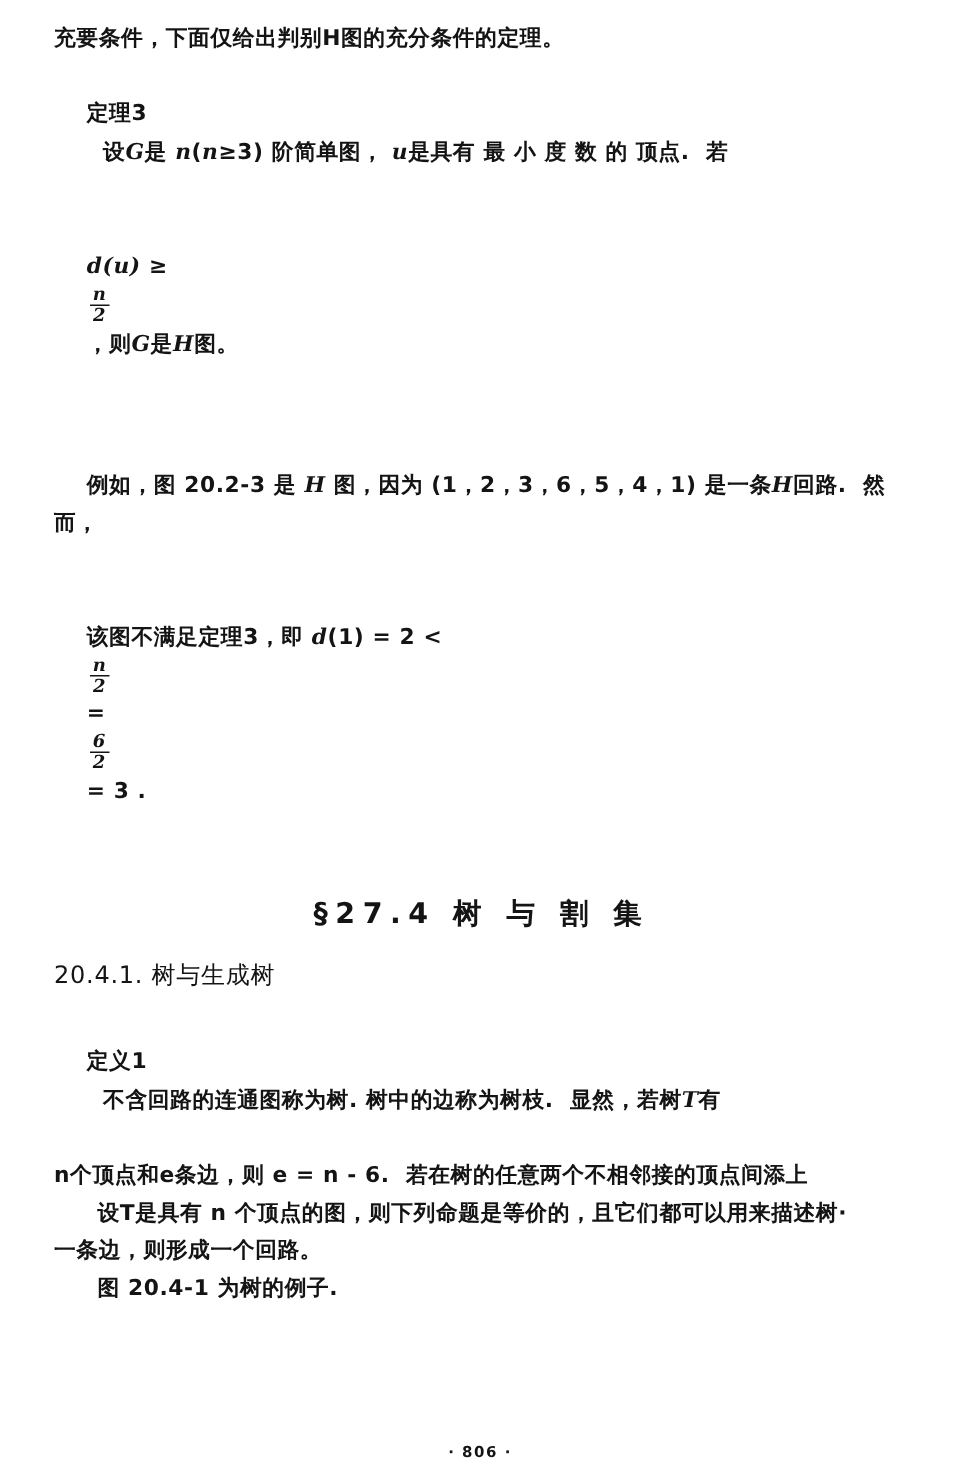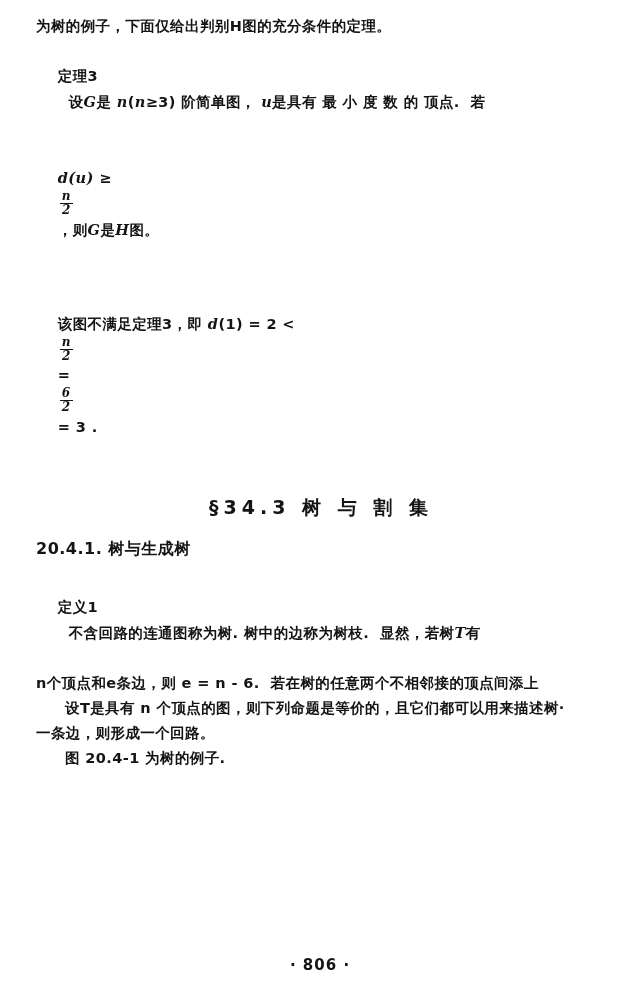--- a/index.html
+++ b/index.html
@@ -64,68 +64,71 @@
 
   .section-title {
     text-align: center;
     font-size: 19px;
     font-weight: 700;
     letter-spacing: 5px;
     margin: 30px 0 18px 0;
   }
   .subsection {
     font-size: 16px;
-    font-weight: 700;
+    font-weight: 400;
     letter-spacing: 0.5px;
     margin: 4px 0 10px 0;
   }
   .numlist .line {
     text-indent: 1.6em;
   }
   .page-number {
     position: absolute;
     bottom: 14px;
     left: 0;
     width: 640px;
     text-align: center;
-    font-size: 15px;
+    font-size: 10px;
     font-weight: 600;
     letter-spacing: 1px;
   }
   .bold { font-weight: 800; margin-top: 35px; }
 </style>
 </head>
 <body>
 
 <div class="page">
 
-  <div class="line para">为树的例子，下面仅给出判别H图的充分条件的定理。</div>
+  <div class="line para">充要条件，下面仅给出判别H图的充分条件的定理。</div>
 
   <div class="line para indent2">
     <span class="bold">定理3</span>
     <span>&nbsp; 设<span class="math">G</span>是 <span class="math">n</span>(<span class="math">n</span>≥3) 阶简单图， <span class="math">u</span>是具有 最 小 度 数 的 顶点.&nbsp; 若</span>
   </div>
 
   <div class="line para">
     <span class="math">d(u)</span> ≥
     <span class="frac"><span class="num">n</span><span class="den">2</span></span>
     ，则<span class="math">G</span>是<span class="math">H</span>图。
   </div>
 
   <div class="spacer-md"></div>
 
+  <div class="line para indent2">
+    例如，图 20.2-3 是 <span class="math">H</span> 图，因为 (1，2，3，6，5，4，1) 是一条<span class="math">H</span>回路.&nbsp; 然而，
+  </div>
   <div class="line para">
     该图不满足定理3，即 <span class="math">d</span>(1) = 2 &lt;
     <span class="frac"><span class="num">n</span><span class="den">2</span></span>
     =
     <span class="frac"><span class="num">6</span><span class="den">2</span></span>
     = 3 .
   </div>
 
-  <div class="section-title">§34.3  树 与 割 集</div>
+  <div class="section-title">§27.4  树 与 割 集</div>
 
   <div class="subsection">20.4.1. 树与生成树</div>
 
   <div class="line para indent2">
     <span class="bold">定义1</span>
     <span>&nbsp; 不含回路的连通图称为<span class="bold">树</span>. 树中的边称为<span class="bold">树枝</span>.&nbsp; 显然，若树<span class="math">T</span>有</span>
   </div>
   <div class="line para">n个顶点和e条边，则 e = n - 6.  若在树的任意两个不相邻接的顶点间添上</div>
   <div class="line para indent2">设T是具有 n 个顶点的图，则下列命题是等价的，且它们都可以用来描述树·</div>
   <div class="line para">一条边，则形成一个回路。</div>

